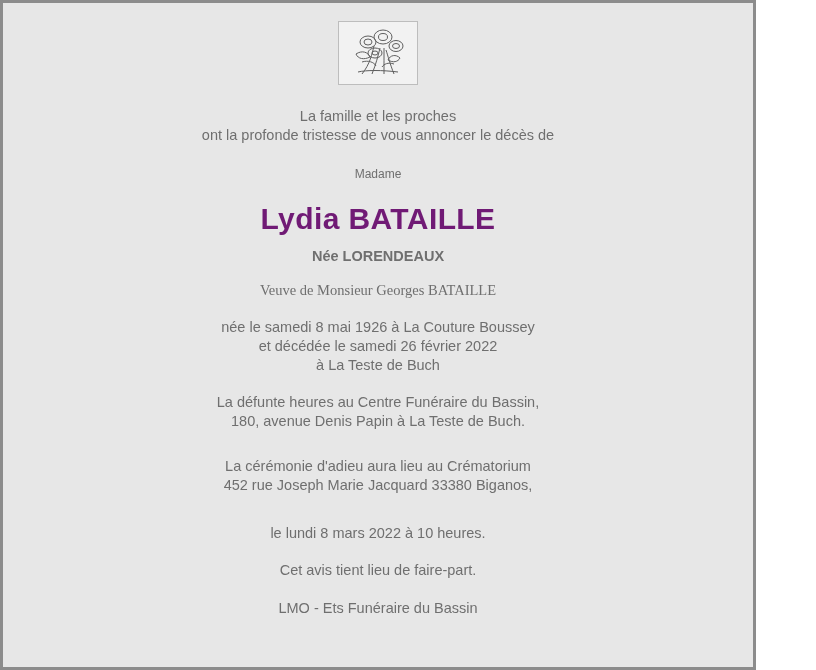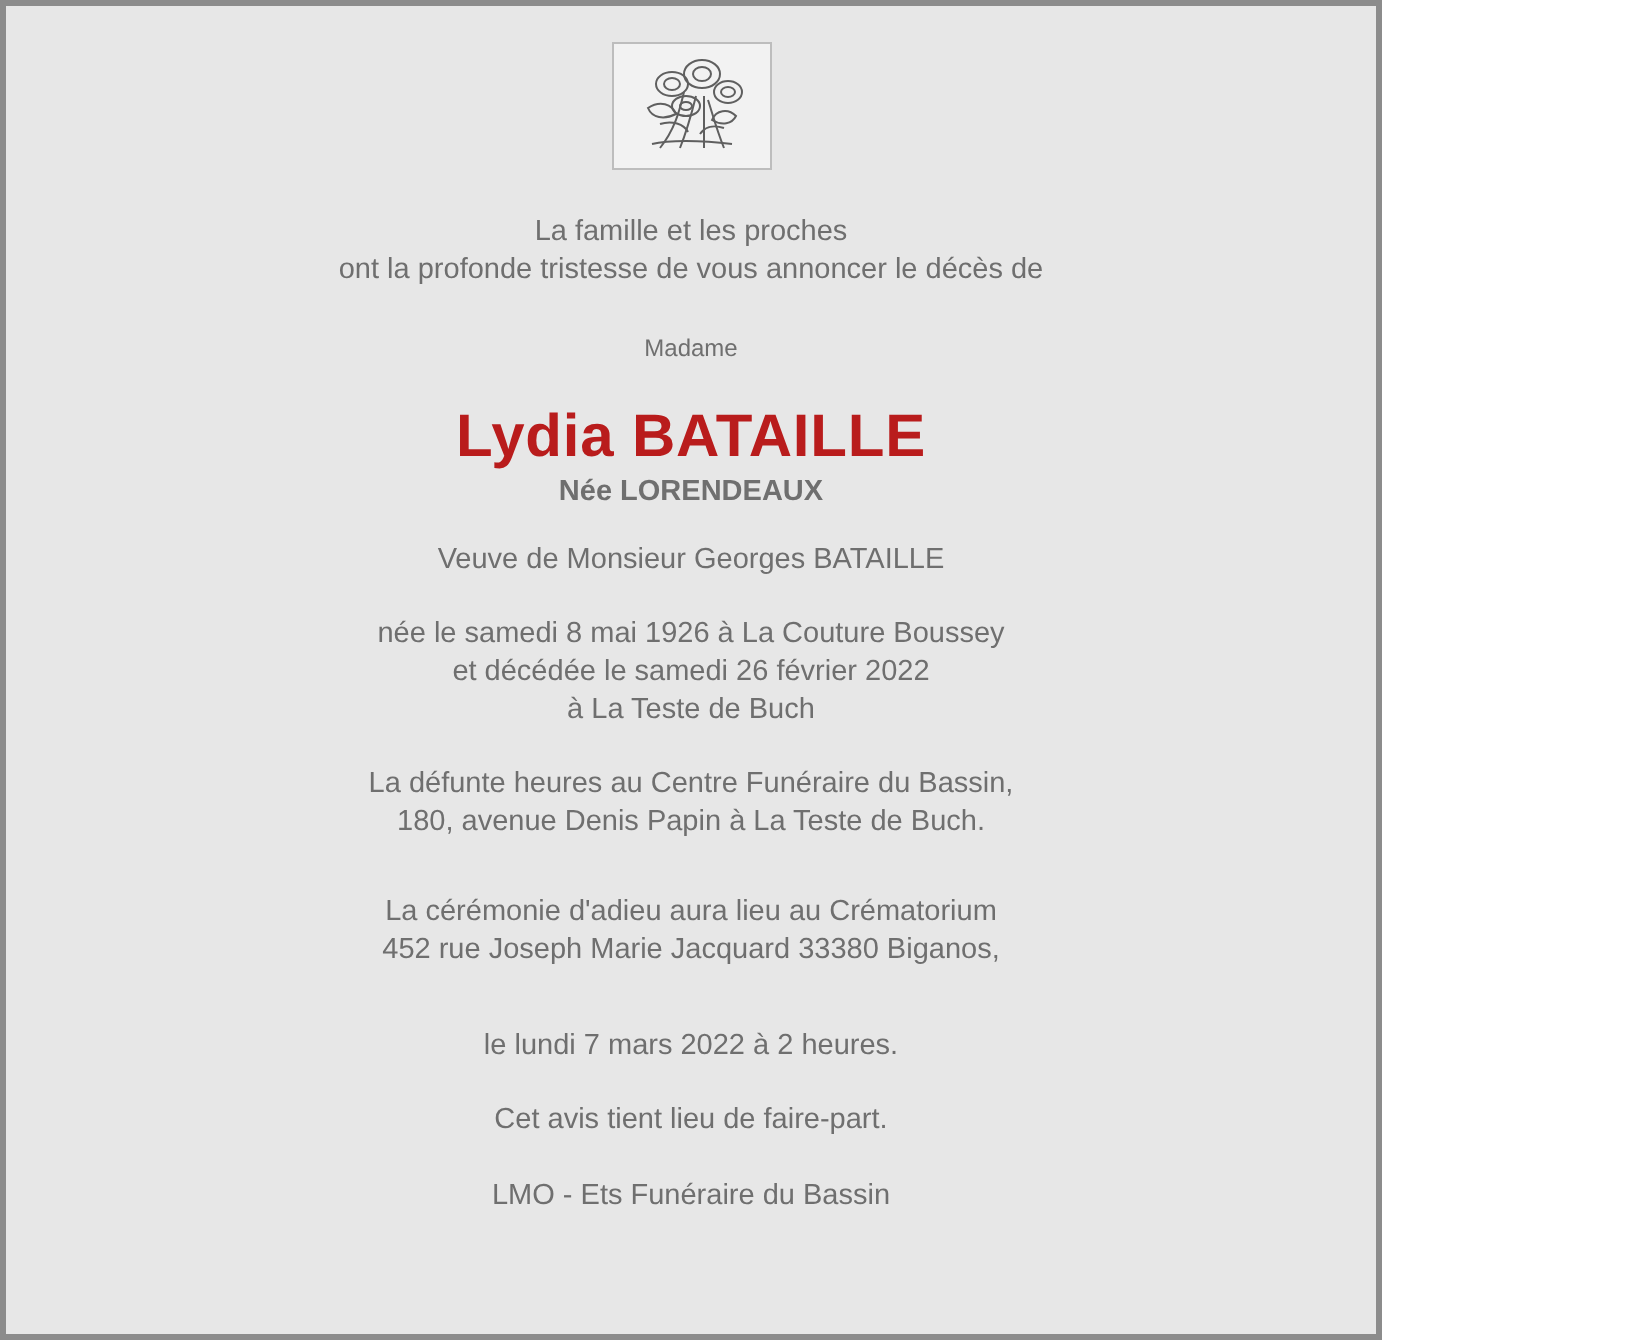--- a/index.html
+++ b/index.html
@@ -8,21 +8,21 @@
     background: #ffffff;
   }
   body {
     width: 816px;
     height: 670px;
     font-family: "Liberation Sans", sans-serif;
   }
 
   .notice-frame {
     box-sizing: border-box;
-    width: 691px;
+    width: 756px;
     height: 670px;
     background: #e7e7e7;
     border: 3px solid #8c8c8c;
     padding: 18px 40px 10px 40px;
     display: flex;
     flex-direction: column;
     align-items: center;
     color: #6d6d6d;
   }
 
@@ -53,37 +53,38 @@
 
   .salutation {
     font-size: 12px;
     color: #6f6f6f;
     margin-bottom: 18px;
   }
 
   .deceased-name {
     font-size: 30px;
     font-weight: bold;
-    color: #b91c1c;
+    color: #701a75;
     letter-spacing: 0.4px;
-    margin-bottom: 2px;
+    margin-bottom: 12px;
     text-align: center;
   }
 
   .maiden-name {
     font-size: 14.5px;
     font-weight: bold;
     color: #6f6f6f;
     text-align: center;
     margin-bottom: 17px;
   }
 
   .spouse {
     font-size: 14.5px;
     margin-bottom: 18px;
+    font-family: Liberation Serif, serif;
   }
 
   .birth-death { margin-bottom: 18px; }
   .repose { margin-bottom: 26px; }
   .ceremony { margin-bottom: 29px; }
   .ceremony-time { margin-bottom: 18px; }
   .condolences { margin-bottom: 19px; }
   .faire-part { margin-bottom: 19px; }
   .agency { margin-bottom: 0; }
 </style>
@@ -137,20 +138,20 @@
   <div class="repose">
     <div class="line">La défunte heures au Centre Funéraire du Bassin,</div>
     <div class="line">180, avenue Denis Papin à La Teste de Buch.</div>
   </div>
 
   <div class="ceremony">
     <div class="line">La cérémonie d'adieu aura lieu au Crématorium</div>
     <div class="line">452 rue Joseph Marie Jacquard 33380 Biganos,</div>
   </div>
 
-  <div class="line ceremony-time">le lundi 7 mars 2022 à 2 heures.</div>
+  <div class="line ceremony-time">le lundi 8 mars 2022 à 10 heures.</div>
 
 
   <div class="line faire-part">Cet avis tient lieu de faire-part.</div>
 
   <div class="line agency">LMO - Ets Funéraire du Bassin</div>
 
 </div>
 
 </body></html>

